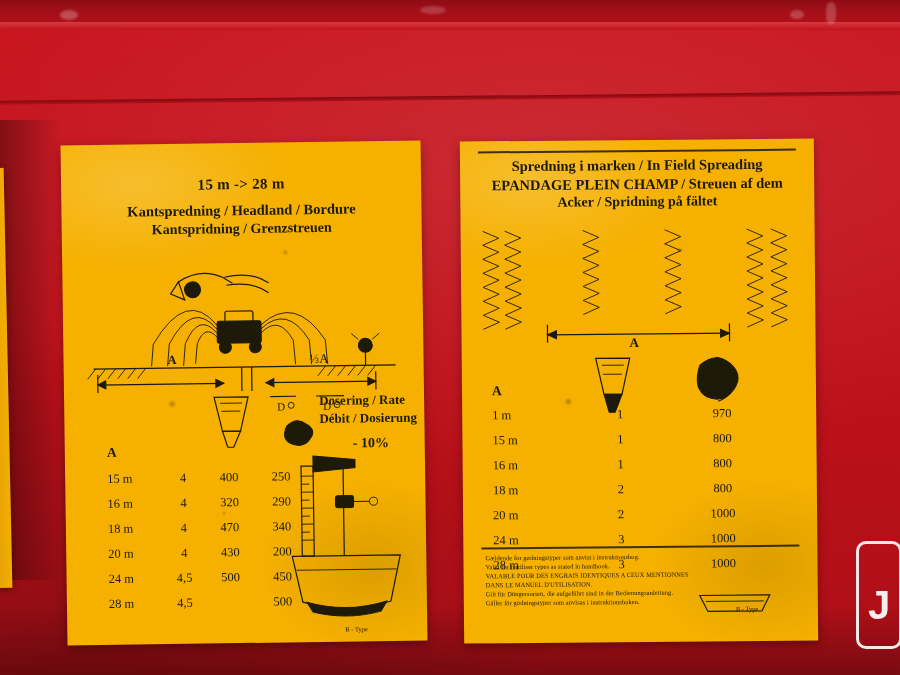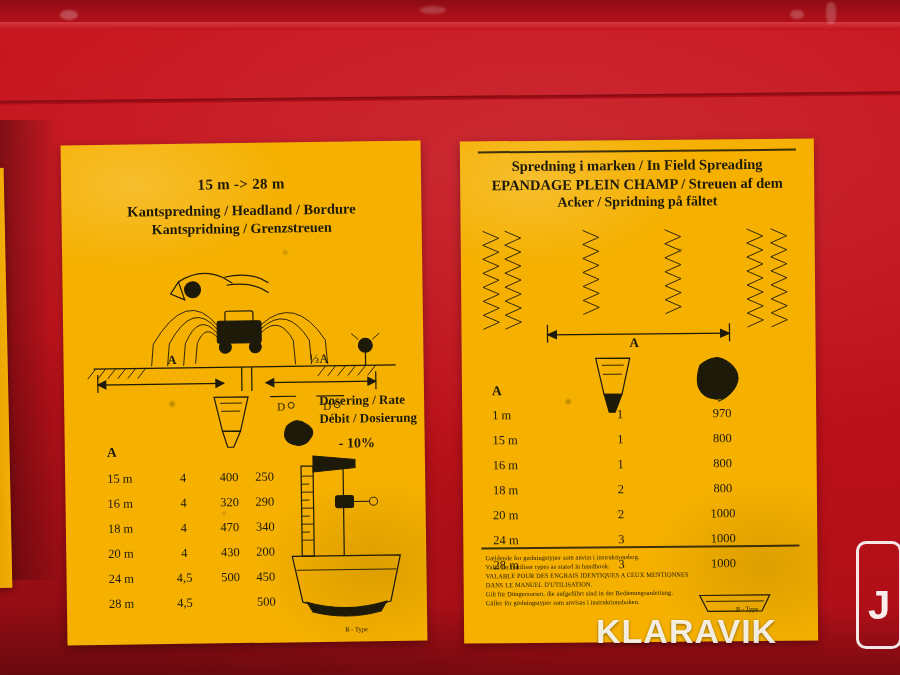--- a/index.html
+++ b/index.html
@@ -95,21 +95,21 @@
   .t3{font-size:14px;}
 
   
   table.rate{
     position:absolute;border-collapse:collapse;font-size:12.5px;
   }
   table.rate td{padding:5px 0 5px 0;white-space:nowrap;}
   .colA{width:56px;}
   .colB{width:40px;text-align:center;}
   .colC{width:52px;text-align:center;}
-  .colD{width:52px;text-align:left;}
+  .colD{width:52px;text-align:center;}
 
   .hdr-A{position:absolute;font-size:13.5px;font-weight:bold;}
   .lbl{position:absolute;font-size:13px;font-weight:bold;line-height:1.35;}
   .minus{position:absolute;font-size:14px;font-weight:bold;}
 
   .fineprint{
     position:absolute;font-size:6.4px;line-height:1.42;letter-spacing:.1px;
   }
   .btype{position:absolute;font-size:6.5px;}
 
@@ -246,21 +246,21 @@
         <text x="183" y="20" font-family="Liberation Serif, serif" font-size="11" fill="#1d1a0a">D</text>
         <circle class="thin" cx="197" cy="15" r="3"></circle>
 
         <path class="stf" d="M146 36 q10 -10 20 -2 q10 6 4 14 q-6 10 -18 6 q-12 -4 -6 -18 z"></path>
       </svg>
 
       <div class="lbl" style="left:255px;top:250px;">
         <span>Dosering / Rate</span><br>
         <span>Débit / Dosierung</span>
       </div>
-      <div class="minus" style="left:274px;top:294px;">- 10%</div>
+      <div class="minus" style="left:288px;top:294px;">- 10%</div>
 
       <div class="hdr-A" style="left:42px;top:300px;">A</div>
 
       <table class="rate" style="left:42px;top:322px;">
         <tbody>
             <tr>
               <td class="colA">15 m</td>
               <td class="colB">4</td>
               <td class="colC">400</td>
               <td class="colD">250</td>
@@ -468,19 +468,18 @@
 
       <div class="btype" style="left:272px;top:466px;">B - Type</div>
 
       <svg width="90" height="40" style="position:absolute;left:228px;top:436px;">
         <path class="st" d="M8 20 l70 0 l-8 16 l-54 0 z" fill="#f5b000"></path>
         <line class="thin" x1="14" y1="26" x2="72" y2="26"></line>
       </svg>
     </div>
   </div>
 
-  <div class="wm">KLARAVIK</div>
   <div class="wm-badge">
     <div class="ring"></div>
     <div class="j">J</div>
   </div>
 
 </div>
 
 </body></html>

